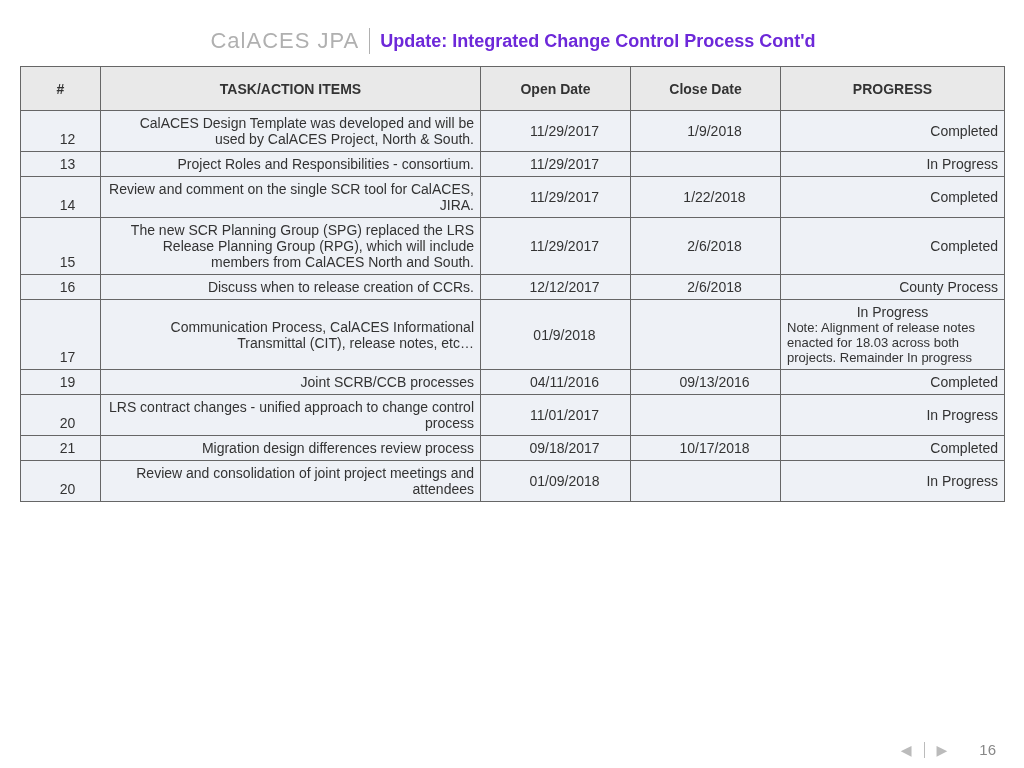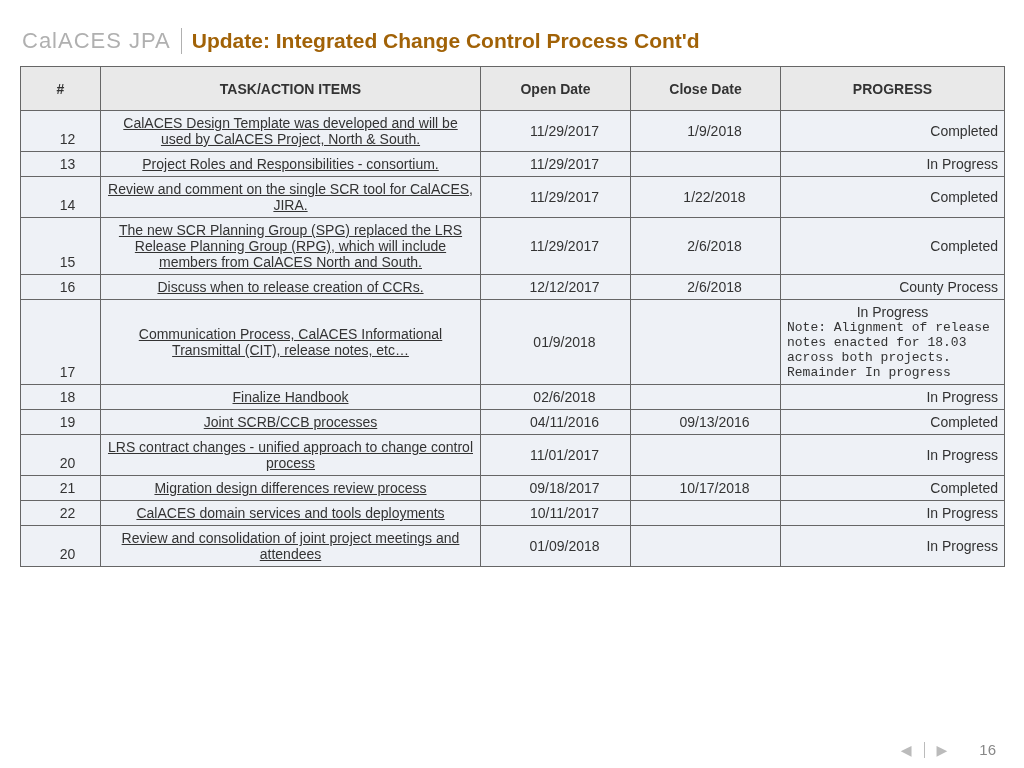--- a/index.html
+++ b/index.html
@@ -10,31 +10,32 @@
     height: 768px;
     background: #fff;
     font-family: "Century Gothic", "Avant Garde", Arial, sans-serif;
     color: #333;
     position: relative;
   }
   .header {
     display: flex;
     align-items: center;
     padding: 28px 20px 12px 22px;
+    justify-content: center;
   }
   .brand {
     color: #b0b0b0;
     font-size: 22px;
     letter-spacing: 1px;
     padding-right: 10px;
     border-right: 1px solid #b0b0b0;
   }
   .title {
-    color: #a16207;
-    font-size: 21px;
+    color: #6d28d9;
+    font-size: 18px;
     font-weight: bold;
     padding-left: 10px;
   }
   table {
     border-collapse: collapse;
     width: 984px;
     margin: 0 20px;
     table-layout: fixed;
   }
   col.c-num  { width: 80px; }
@@ -49,26 +50,26 @@
     padding: 4px 6px;
   }
   th {
     background: #e9e9e9;
     font-weight: bold;
     text-align: center;
     height: 44px;
   }
   tbody tr { background: #eef1f6; }
   td.num  { text-align: center; vertical-align: bottom; padding-left: 20px; }
-  td.task { text-align: center; text-decoration: underline; }
+  td.task { text-align: right; }
   td.date { text-align: center; padding-left: 24px; }
   td.prog { text-align: right; }
   td.prog.note { text-align: left; }
   td.prog.note .p-main { display:block; text-align:center; }
-  td.prog.note .p-note { display:block; font-size:13px; text-align:left;font-family:Liberation Mono, monospace; }
+  td.prog.note .p-note { display:block; font-size:13px; text-align:left; }
   .footer {
     position: absolute;
     bottom: 10px;
     right: 28px;
     display: flex;
     align-items: center;
     gap: 8px;
     color: #888;
     font-size: 15px;
   }
@@ -150,27 +151,20 @@
         <td class="num">17</td>
         <td class="task">Communication Process, CalACES Informational Transmittal (CIT), release notes, etc…</td>
         <td class="date">01/9/2018</td>
         <td class="date"></td>
         <td class="prog note">
           <span class="p-main">In Progress</span>
           <span class="p-note">Note: Alignment of release notes enacted for 18.03 across both projects. Remainder In progress</span>
         </td>
       </tr>
       <tr>
-        <td class="num">18</td>
-        <td class="task">Finalize Handbook</td>
-        <td class="date">02/6/2018</td>
-        <td class="date"></td>
-        <td class="prog">In Progress</td>
-      </tr>
-      <tr>
         <td class="num">19</td>
         <td class="task">Joint SCRB/CCB processes</td>
         <td class="date">04/11/2016</td>
         <td class="date">09/13/2016</td>
         <td class="prog">Completed</td>
       </tr>
       <tr>
         <td class="num">20</td>
         <td class="task">LRS contract changes - unified approach to change control process</td>
         <td class="date">11/01/2017</td>
@@ -178,27 +172,20 @@
         <td class="prog">In Progress</td>
       </tr>
       <tr>
         <td class="num">21</td>
         <td class="task">Migration design differences review process</td>
         <td class="date">09/18/2017</td>
         <td class="date">10/17/2018</td>
         <td class="prog">Completed</td>
       </tr>
       <tr>
-        <td class="num">22</td>
-        <td class="task">CalACES domain services and tools deployments</td>
-        <td class="date">10/11/2017</td>
-        <td class="date"></td>
-        <td class="prog">In Progress</td>
-      </tr>
-      <tr>
         <td class="num">20</td>
         <td class="task">Review and consolidation of joint project meetings and attendees</td>
         <td class="date">01/09/2018</td>
         <td class="date"></td>
         <td class="prog">In Progress</td>
       </tr>
     </tbody>
 </table>
 
 <div class="footer">

